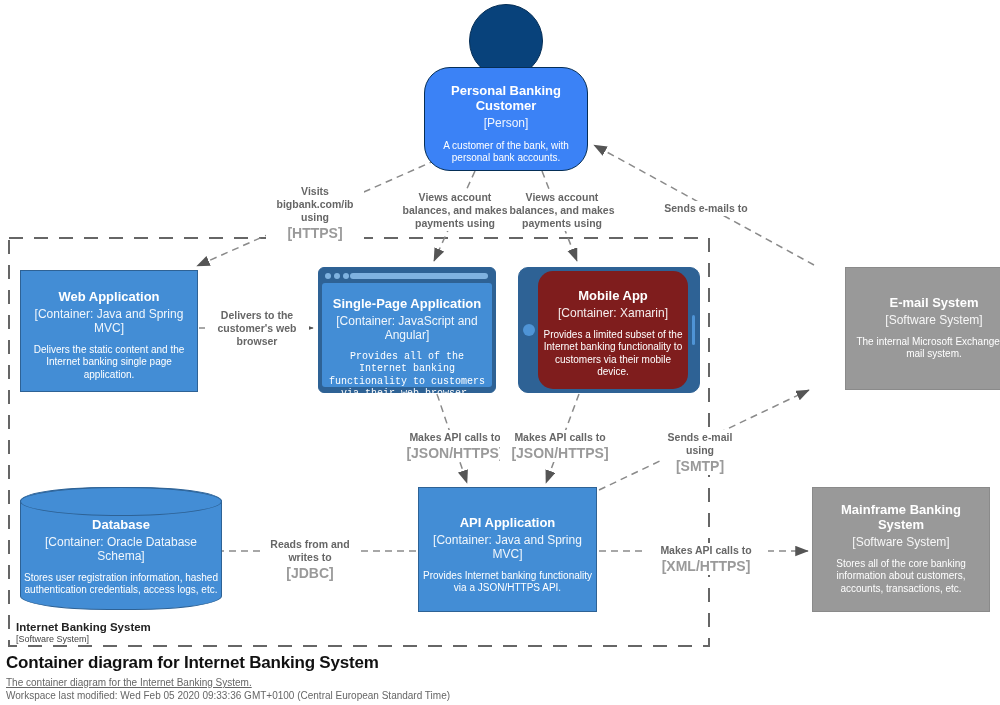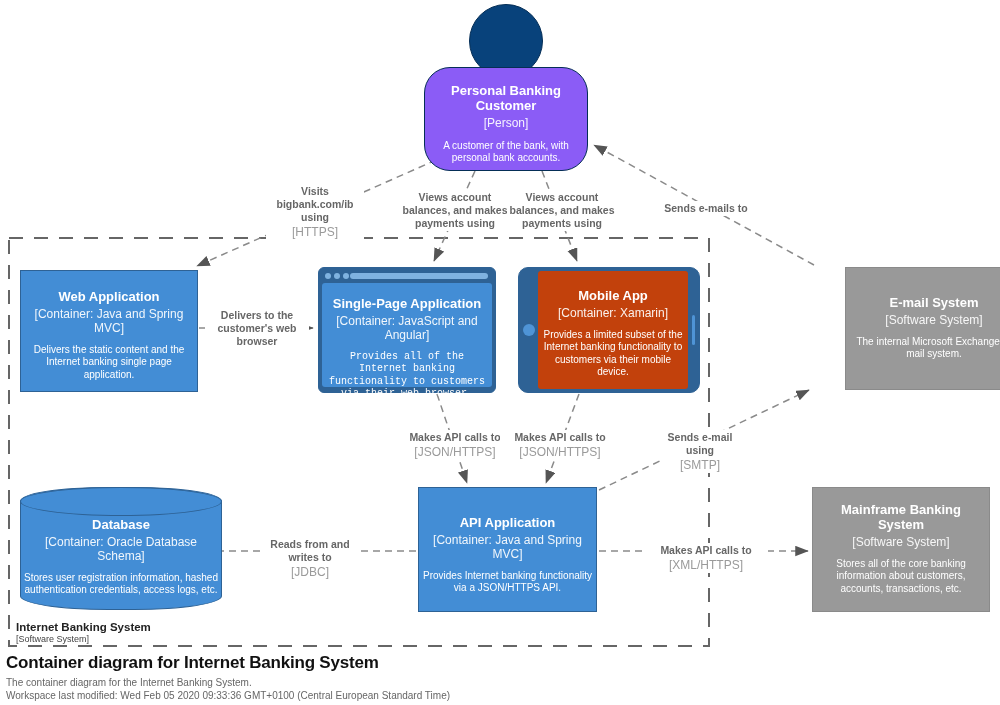--- a/index.html
+++ b/index.html
@@ -16,58 +16,58 @@
   .el .el-title { font-weight:bold; font-size:13px; line-height:1.15; }
   .el .el-meta  { font-size:12px; margin-top:2px; color:rgba(255,255,255,0.92); }
   .el .el-desc  { font-size:10px; line-height:1.25; margin-top:9px; }
 
   .box-blue { background:#438dd5; border:1.5px solid #2e6295; }
   .box-gray { background:#999999; border:1.5px solid #8a8a8a; color:#fff; }
 
   
   .person-head { position:absolute; z-index:2; width:74px; height:74px; border-radius:50%;
                  background:#08427b; border:1.5px solid #052e56; }
-  .person-body { background:#8b5cf6; border:1.5px solid #052e56; border-radius:26px; padding:16px 10px 0; }
+  .person-body { background:#3b82f6; border:1.5px solid #052e56; border-radius:26px; padding:16px 10px 0; }
   .person-body .el-desc { margin-top:10px; }
 
   
   .browser { background:#2e6295; border:1.5px solid #2e6295; border-radius:6px; padding:0; }
   .browser .chrome { position:relative; height:15px; }
   .browser .dot { position:absolute; top:5px; width:6px; height:6px; border-radius:50%; background:#7fb2e0; }
   .browser .addr { position:absolute; top:5px; left:31px; right:7px; height:6px; border-radius:3px; background:#7fb2e0; }
   .browser .inner { background:#438dd5; border-radius:3px; margin:0 3px 3px; height:104px; padding-top:14px; }
 
   
   .mobile { background:#2e6295; border:1.5px solid #2e6295; border-radius:10px; }
   .mobile .btn { position:absolute; left:4px; top:50%; margin-top:-6px; width:12px; height:12px; border-radius:50%; background:#4f94d6; }
   .mobile .speaker { position:absolute; right:4px; top:50%; margin-top:-15px; width:3px; height:30px; border-radius:2px; background:#4f94d6; }
-  .mobile .inner { background:#c2410c; border-radius:3px; position:absolute; left:19px; right:11px; top:3px; bottom:3px; padding-top:18px; }
+  .mobile .inner { background:#7f1d1d; border-radius:15px; position:absolute; left:19px; right:11px; top:3px; bottom:3px; padding-top:18px; }
 
   
   .cyl { background:#438dd5; border:1.5px solid #2e6295; border-radius:88px / 14px; padding-top:30px; }
   .cyl:before { content:""; position:absolute; left:-1px; right:-1px; top:-1px; height:27px;
                 border-radius:50%; background:#438dd5; border:1.5px solid #2e6295; }
   .cyl > div { position:relative; }
 
   
   .edge-label { position:absolute; z-index:3; text-align:center; background:#ffffff; padding:1px 2px; }
   .edge-text { font-size:10.5px; font-weight:bold; color:#666666; line-height:1.25; }
-  .edge-meta { font-size:12px; color:#9a9a9a; margin-top:1px; }
+  .edge-meta { font-size:14px; color:#9a9a9a; margin-top:1px;font-weight:bold; }
   .edge-meta:empty { display:none; }
 
   
   .boundary-label { position:absolute; z-index:2; text-align:left; }
   .boundary-name { font-size:11.5px; font-weight:bold; color:#222222; }
   .boundary-meta { font-size:9px; color:#444444; margin-top:1px; }
 
   
   .footer { position:absolute; left:6px; top:653px; z-index:2; text-align:left; }
   .footer-title { font-size:17px; font-weight:bold; color:#111111; letter-spacing:-0.2px; }
   .footer-desc, .footer-modified { font-size:10px; color:#666666; line-height:1.32; }
-  .footer-desc { margin-top:3px; }
+  .footer-desc { margin-top:3px;text-decoration:underline; }
 </style>
 </head>
 <body>
 
 <div class="stage">
 
   <svg class="layer" width="1000" height="705">
     <defs>
       <marker id="arrow" markerWidth="10" markerHeight="8" refX="8.5" refY="3.5" orient="auto">
         <path d="M0,0 L9,3.5 L0,7 Z" fill="#555555"></path>

